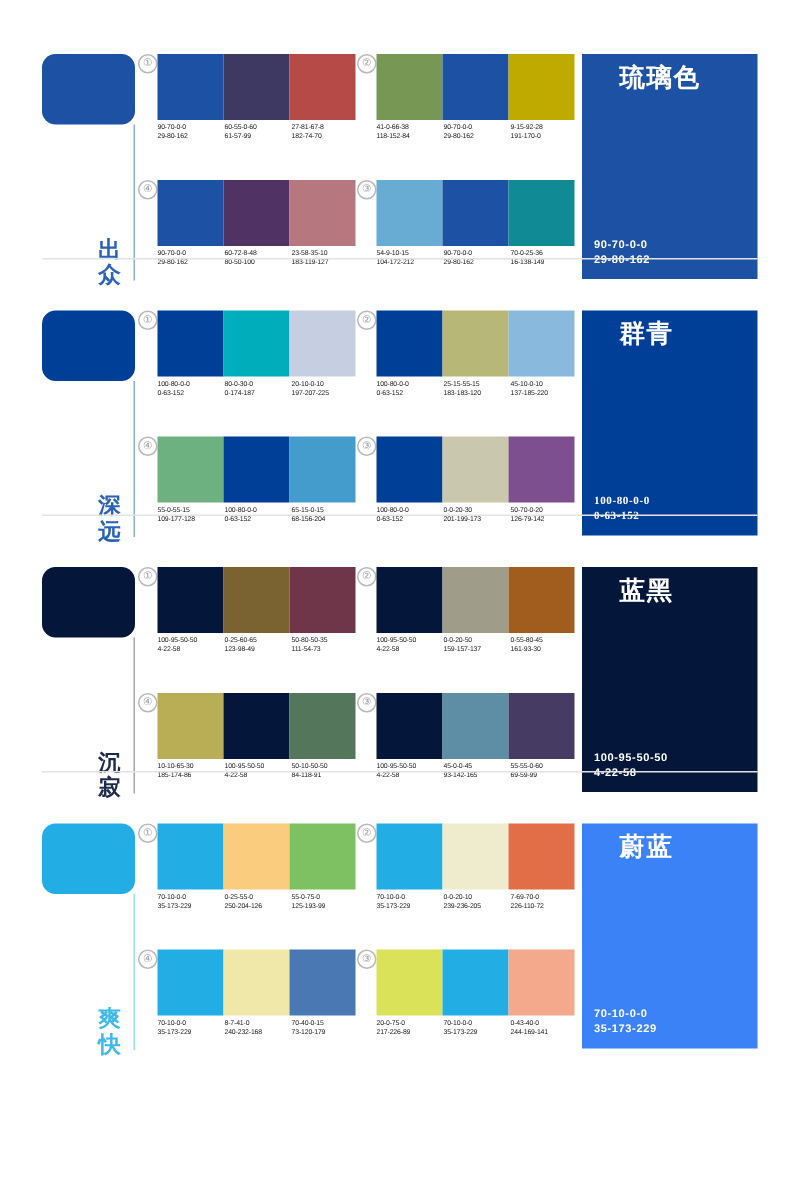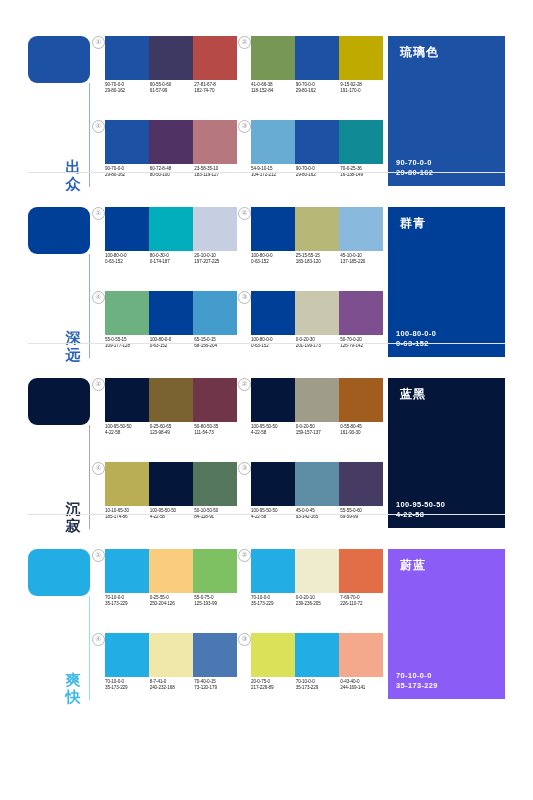--- a/index.html
+++ b/index.html
@@ -143,23 +143,23 @@
   .feature {
     position: absolute;
     left: 388px;
     top: 8px;
     width: 117px;
     height: 150px;
     color: #ffffff;
   }
   .feature-title {
     position: absolute;
-    left: 12px;
+    left: 25px;
     top: 7px;
-    font-size: 12px;
+    font-size: 17px;
     line-height: 18px;
     font-weight: bold;
     color: #ffffff;
     letter-spacing: 1px;
   }
   .feature-codes {
     position: absolute;
     left: 8px;
     bottom: 8px;
     font-size: 7.4px;
@@ -436,21 +436,21 @@
                 <span class="cmyk">0-0-20-30</span>
                 <span class="rgb">201-199-173</span>
               </div>
               <div class="code-cell">
                 <span class="cmyk">50-70-0-20</span>
                 <span class="rgb">126-79-142</span>
               </div>
             </div>
           </div>
         </div>
-      <div class="feature" style="background: rgb(0, 63, 152);">
+      <div class="feature" style="background: rgb(0, 63, 152); font-family: Liberation Serif, serif;">
         <div class="feature-title">群青</div>
         <div class="feature-codes">
           <span>100-80-0-0</span>
           <span>0-63-152</span>
         </div>
       </div>
     </div>
   </div>
   <div class="divider" style="top:343px"></div>
 
@@ -658,21 +658,21 @@
                 <span class="cmyk">70-10-0-0</span>
                 <span class="rgb">35-173-229</span>
               </div>
               <div class="code-cell">
                 <span class="cmyk">0-43-40-0</span>
                 <span class="rgb">244-169-141</span>
               </div>
             </div>
           </div>
         </div>
-      <div class="feature" style="background: #8b5cf6; text-decoration: underline;">
+      <div class="feature" style="background: #3b82f6; text-decoration: underline;">
         <div class="feature-title">蔚蓝</div>
         <div class="feature-codes">
           <span>70-10-0-0</span>
           <span>35-173-229</span>
         </div>
       </div>
     </div>
   </div>
 
 

